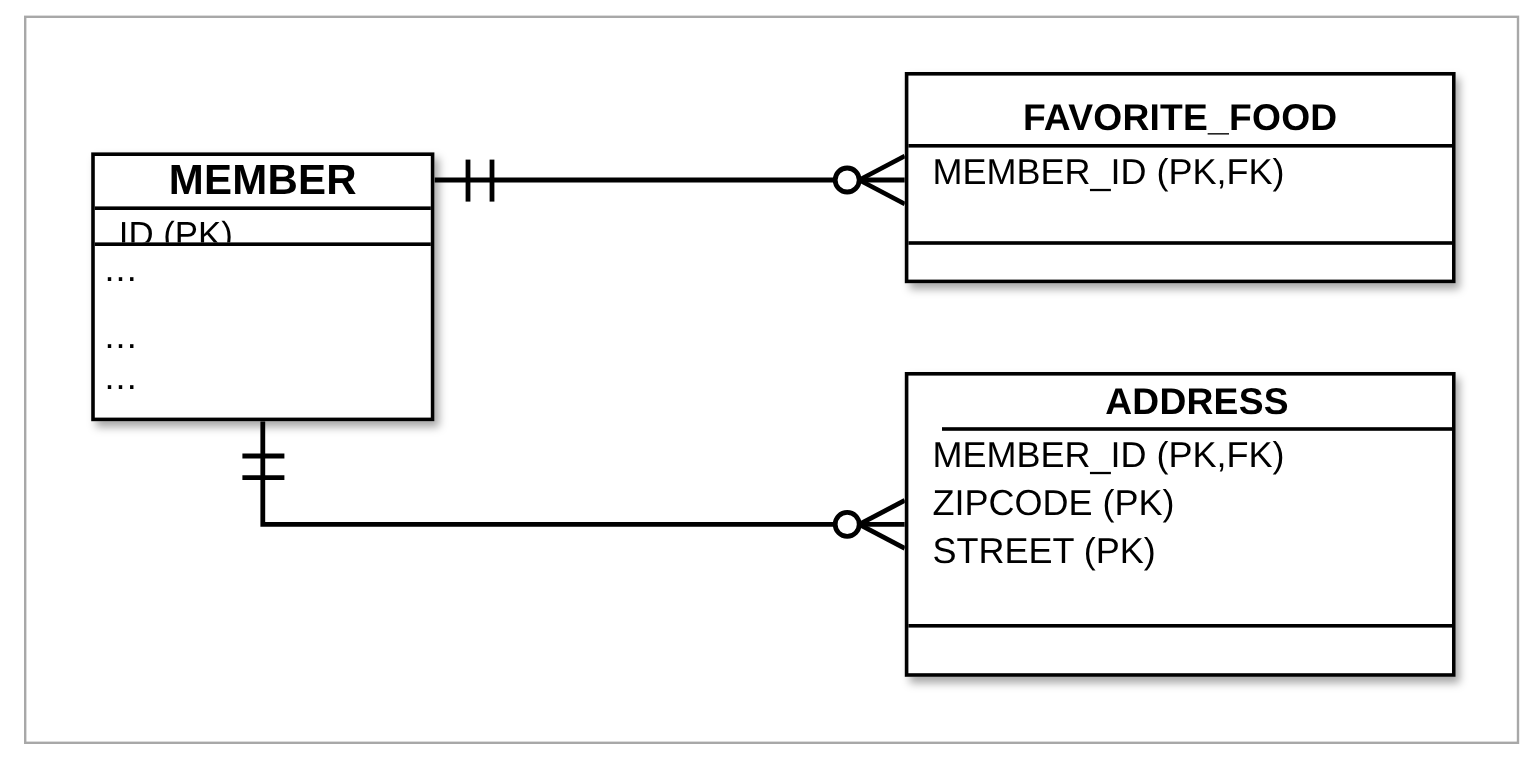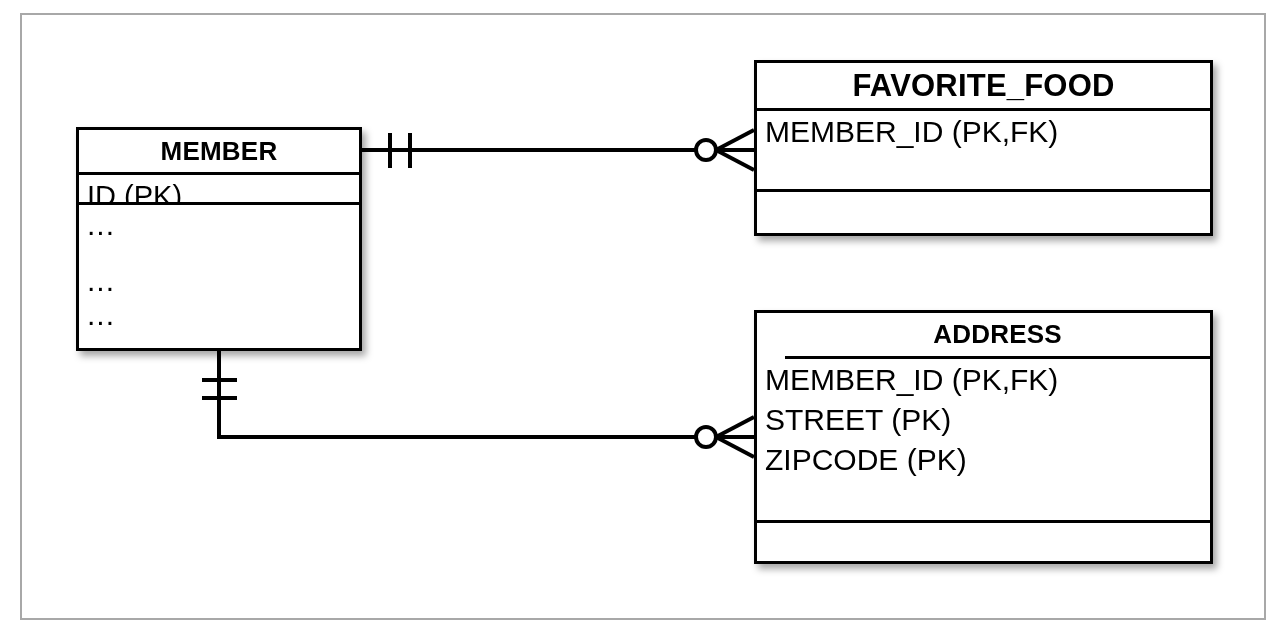--- a/index.html
+++ b/index.html
@@ -51,21 +51,21 @@
     border-bottom: 3px solid #000000;
     box-sizing: border-box;
     display: flex;
     align-items: center;
     justify-content: center;
     letter-spacing: 0.2px;
   }
   .entity-keys {
     border-bottom: 3px solid #000000;
     box-sizing: border-box;
-    padding: 1px 0 2px 8px;
+    padding: 1px 0 2px 20px;
     overflow: hidden;
   }
   .entity-body {
     box-sizing: border-box;
     padding: 3px 0 0 8px;
     overflow: hidden;
   }
   .attr {
     color: #000000;
     white-space: nowrap;
@@ -79,21 +79,21 @@
 
   
   #entity-member {
     left: 76px;
     top: 127px;
     width: 286px;
     height: 224px;
   }
   #entity-member .entity-title {
     height: 45px;
-    font-size: 26px;
+    font-size: 35px;
   }
   #entity-member .entity-keys {
     height: 30px;
     font-size: 29px;
     line-height: 40px;
   }
   #entity-member .entity-body {
     height: 128px;
     font-size: 29px;
   }
@@ -109,20 +109,21 @@
   
   #entity-favorite-food {
     left: 754px;
     top: 60px;
     width: 459px;
     height: 176px;
   }
   #entity-favorite-food .entity-title {
     height: 48px;
     font-size: 31px;
+    margin-top: 12px;
   }
   #entity-favorite-food .entity-keys {
     height: 81px;
     font-size: 30px;
   }
   #entity-favorite-food .entity-body {
     height: 44px;
   }
   #entity-favorite-food .attr {
     line-height: 39px;
@@ -130,21 +131,21 @@
 
   
   #entity-address {
     left: 754px;
     top: 310px;
     width: 459px;
     height: 254px;
   }
   #entity-address .entity-title {
     height: 46px;
-    font-size: 26px;
+    font-size: 31px;
     margin-left: 28px;
   }
   #entity-address .entity-keys {
     height: 164px;
     font-size: 30px;
   }
   #entity-address .entity-body {
     height: 41px;
   }
   #entity-address .attr {
@@ -233,20 +234,20 @@
       <div class="entity-keys">
         <div class="attr">MEMBER_ID (PK,FK)</div>
       </div>
       <div class="entity-body"></div>
     </div>
 
     <div class="entity" id="entity-address">
       <div class="entity-title">ADDRESS</div>
       <div class="entity-keys">
         <div class="attr">MEMBER_ID (PK,FK)</div>
+        <div class="attr">ZIPCODE (PK)</div>
         <div class="attr">STREET (PK)</div>
-        <div class="attr">ZIPCODE (PK)</div>
       </div>
       <div class="entity-body"></div>
     </div>
 
   </div>
 </div>
 
 </body></html>

